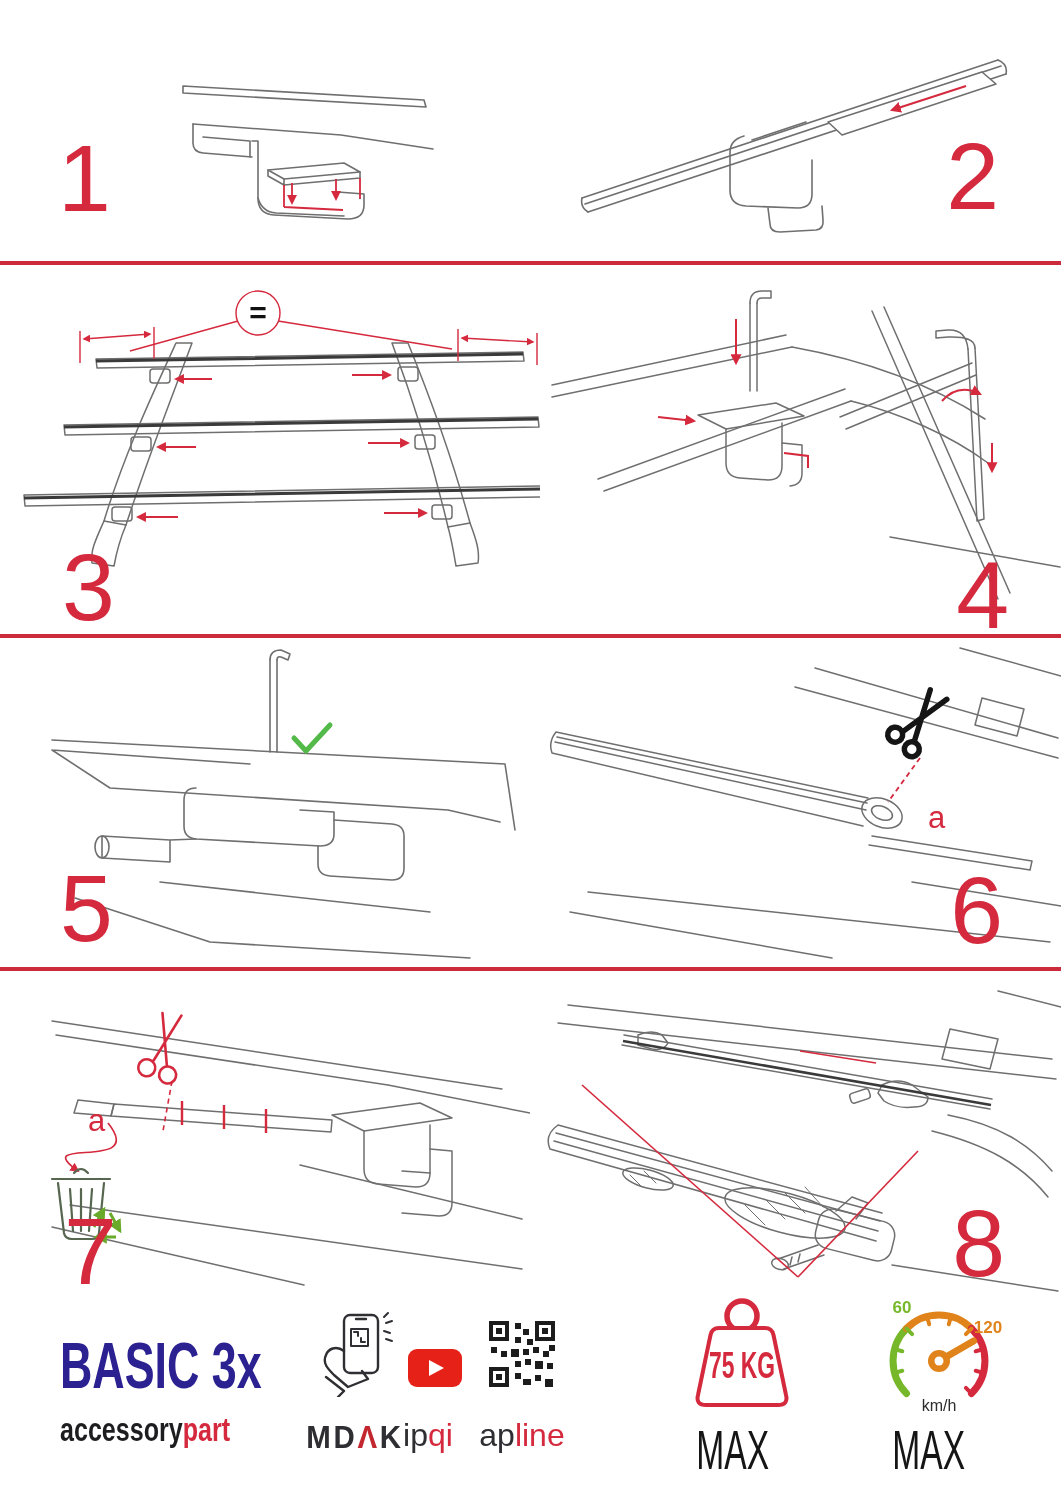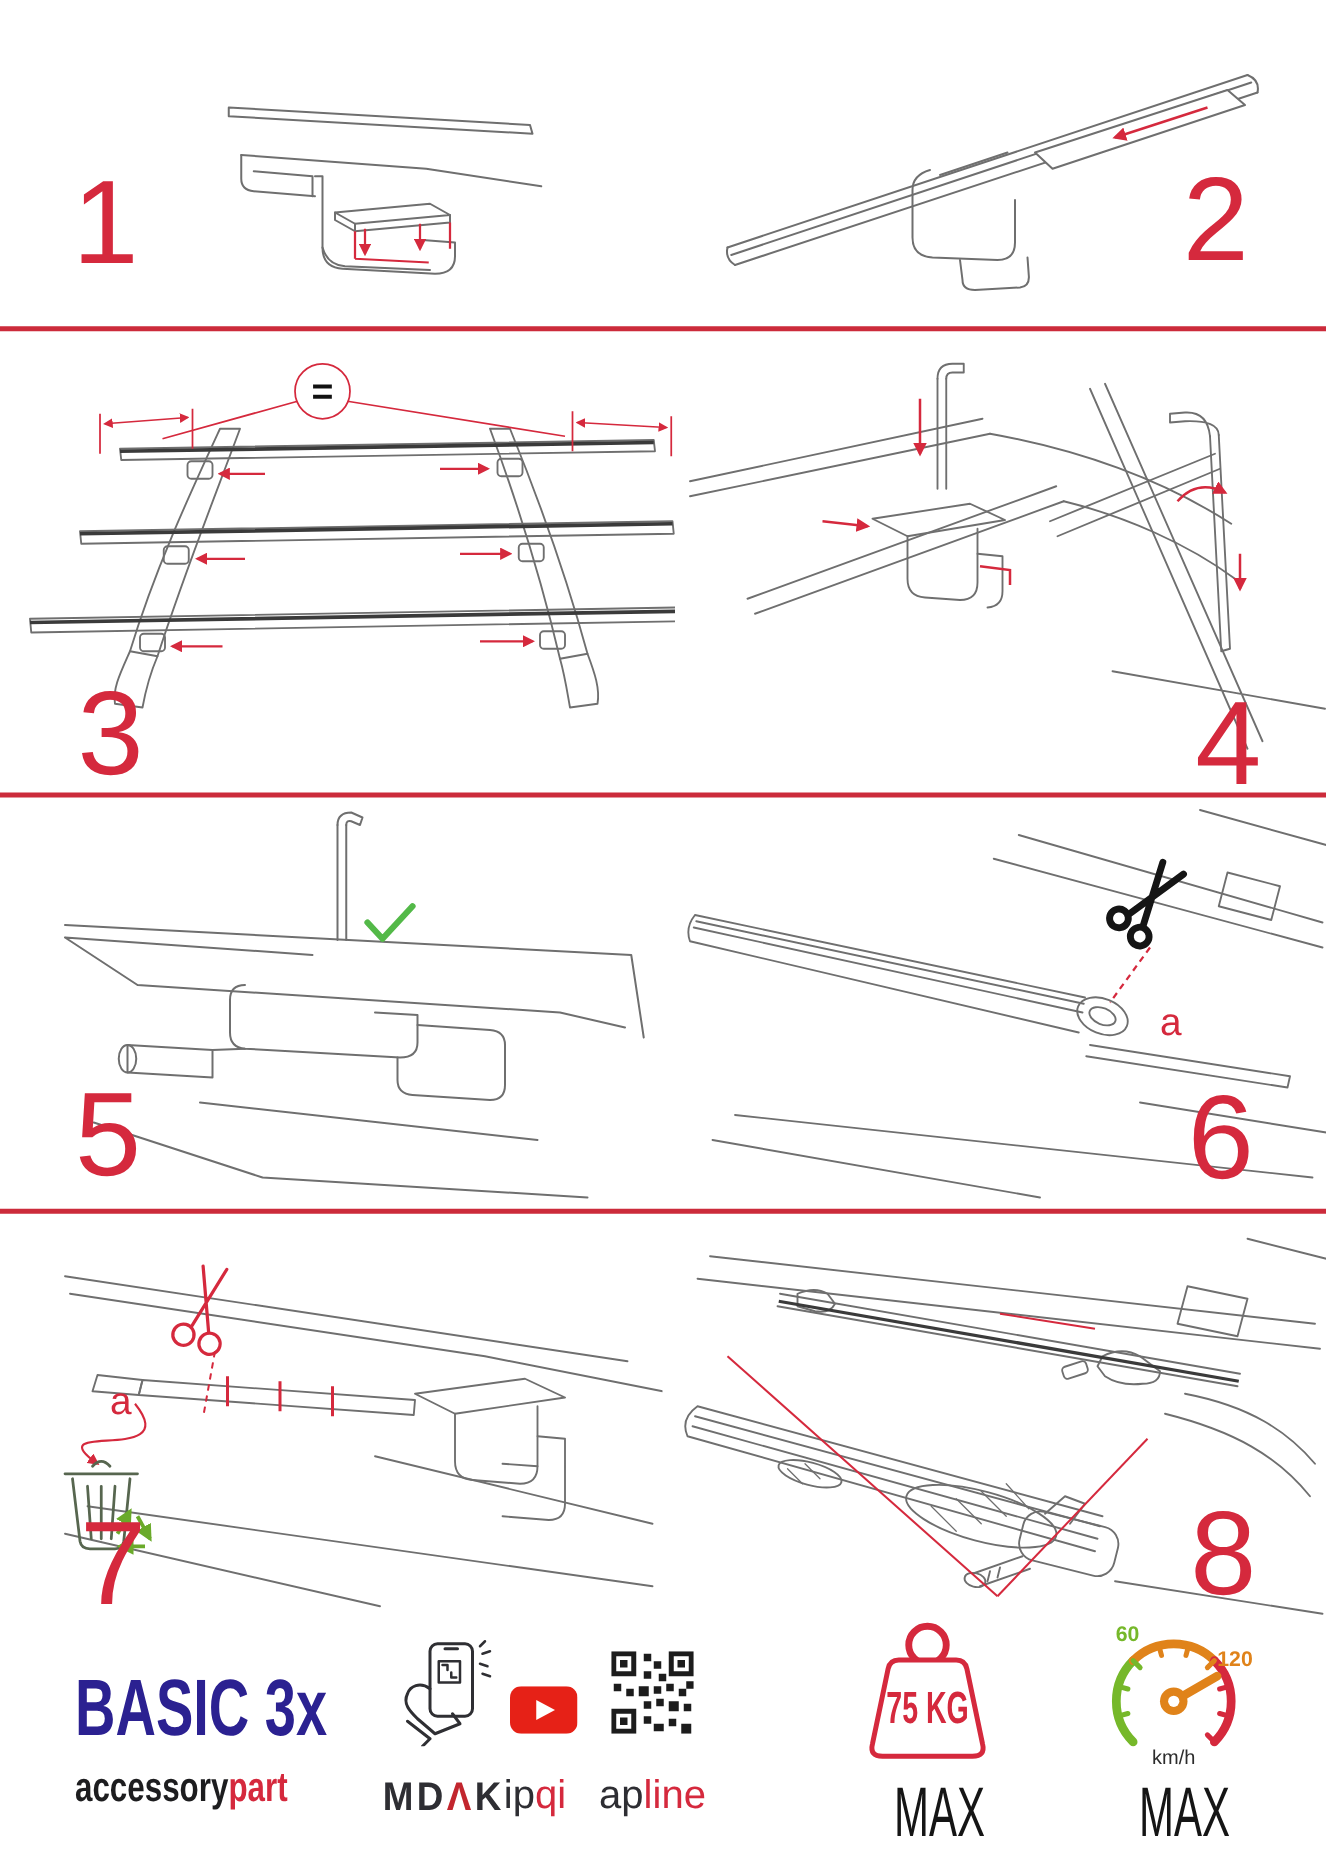--- a/index.html
+++ b/index.html
@@ -17,21 +17,21 @@
   
   .footer{position:absolute;left:0;top:1295px;width:1061px;height:205px}
   .brand-title{position:absolute;left:60px;top:34px;color:var(--blue);font-size:64px;font-weight:700;white-space:nowrap;transform:scaleX(.70);transform-origin:left top;letter-spacing:0px}
   .brand-sub{position:absolute;left:60px;top:116px;font-size:33px;font-weight:700;white-space:nowrap;transform:scaleX(.76);transform-origin:left top;color:var(--ink)}
   .red-txt{color:var(--red)}
   .logo-txt{position:absolute;text-align:center;font-size:32px;color:#2e2e33;white-space:nowrap}
   .mdak-txt{left:292px;top:124px;width:126px;font-weight:700;letter-spacing:3px;transform:scaleX(.92);transform-origin:center top}
   .mdak-caret{color:#c2262e}
   .ipqi-txt{left:390px;top:122px;width:76px}
   .apline-txt{left:466px;top:122px;width:112px}
-  .max-label{position:absolute;width:140px;text-align:right;font-size:56px;color:#151515;top:122px}
+  .max-label{position:absolute;width:140px;text-align:left;font-size:56px;color:#151515;top:122px}
   .max-label span{display:inline-block;transform:scaleX(.6)}
   .w-max{left:672px}.s-max{left:868px}
   svg{display:block}
   text{font-family:"Liberation Sans",sans-serif}
 </style>
 </head>
 <body>
 
 <div class="page">
 

